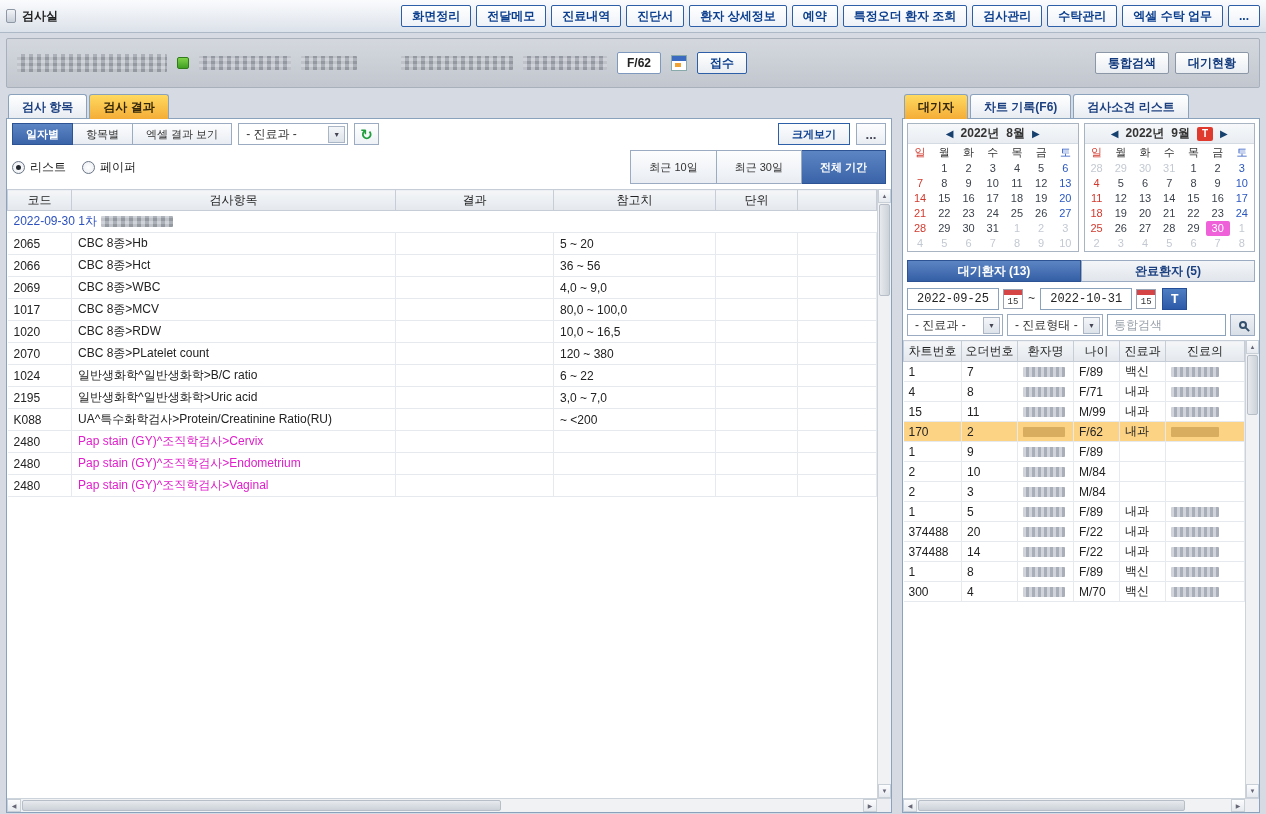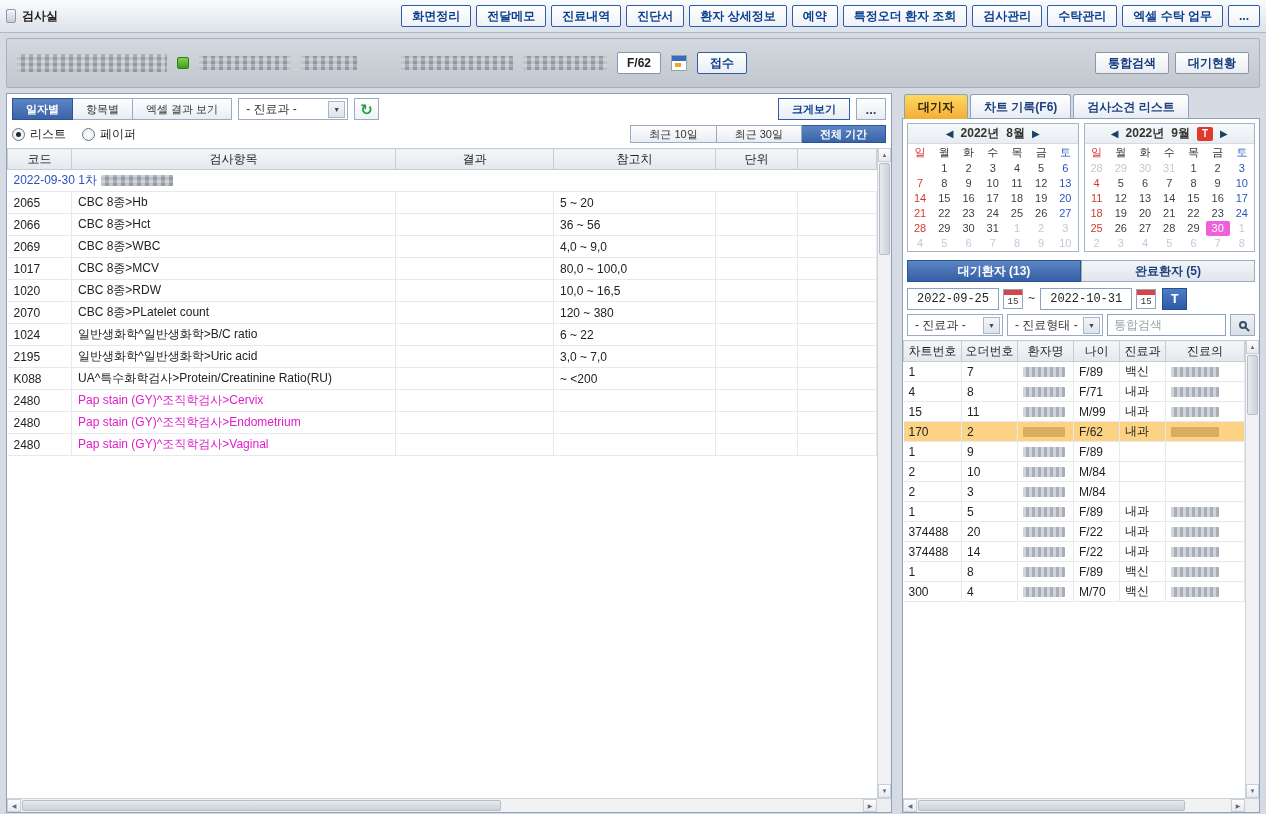--- a/index.html
+++ b/index.html
@@ -64,21 +64,21 @@
   .refresh-btn { width:25px; height:22px; border:1px solid #9aabc2; background:linear-gradient(#ffffff,#eef2f6);
     color:#1f9e3c; font-weight:bold; font-size:15px; line-height:1; }
   .zoom-btn { margin-left:auto; }
   .more-btn { width:30px; height:22px; border:1px solid #9aabc2; background:linear-gradient(#fdfdfe,#e9edf3); color:#445; font-weight:bold; }
 
   .ltoolbar2 { display:flex; align-items:center; gap:16px; padding:3px 5px 5px; }
   .radio-wrap { display:flex; align-items:center; gap:5px; }
   .radio { width:13px; height:13px; border-radius:50%; border:1px solid #6b7686; background:radial-gradient(#ffffff,#e8ecf1); position:relative; }
   .radio.checked::after { content:""; position:absolute; inset:3px; border-radius:50%; background:#23282f; }
   .range-group { margin-left:auto; display:flex; }
-  .range { height:18px; padding:0 18px; }
+  .range { height:34px; padding:0 18px; }
 
   
   .body-row { flex:1; min-height:0; display:flex; }
   .table-wrap { flex:1; min-width:0; overflow:hidden; }
   table { border-collapse:collapse; table-layout:fixed; width:100%; }
   th { height:21px; background:linear-gradient(#f4f6f8,#e4e8ee); border:1px solid #c6cdd7;
     font-weight:normal; color:#222; font-size:12px; }
   td { height:22px; border-bottom:1px solid #e6e9ee; border-right:1px solid #e6e9ee;
     padding:0 6px; font-size:12px; white-space:nowrap; overflow:hidden; }
   .group-row td { color:#2b50c0; border-right:none; }
@@ -178,20 +178,24 @@
     <button class="gbtn bluebtn">접수</button>
     <div class="pb-right">
       <button class="gbtn">통합검색</button>
       <button class="gbtn">대기현황</button>
     </div>
   </div>
 
   <div class="content">
 
     <div class="left">
+      <div class="tabs">
+        <div class="tab">검사 항목</div>
+        <div class="tab active">검사 결과</div>
+      </div>
       <div class="panel">
         <div class="ltoolbar">
           <div class="seg-group">
             <button class="seg active">일자별</button>
             <button class="seg">항목별</button>
             <button class="seg">엑셀 결과 보기</button>
           </div>
           <div class="selectbox">
             <span>- 진료과 -</span>
             <span class="arrowbox">▼</span>

